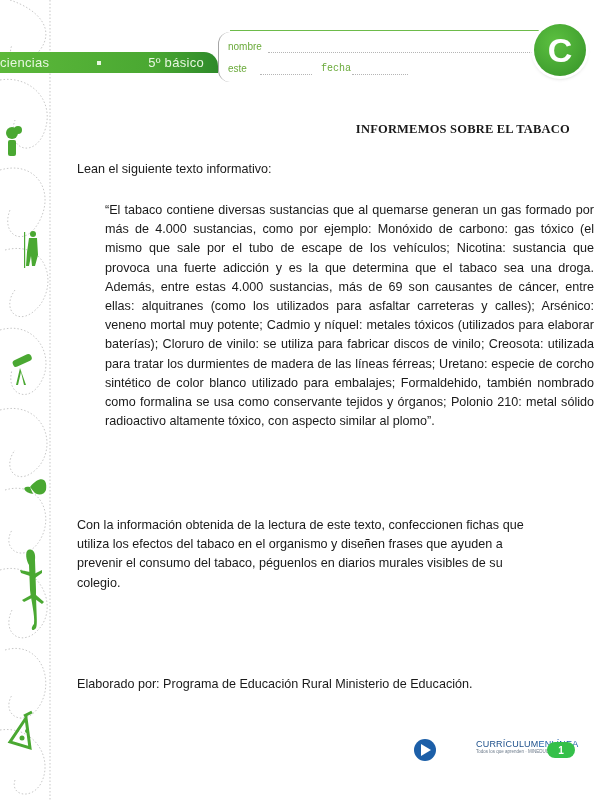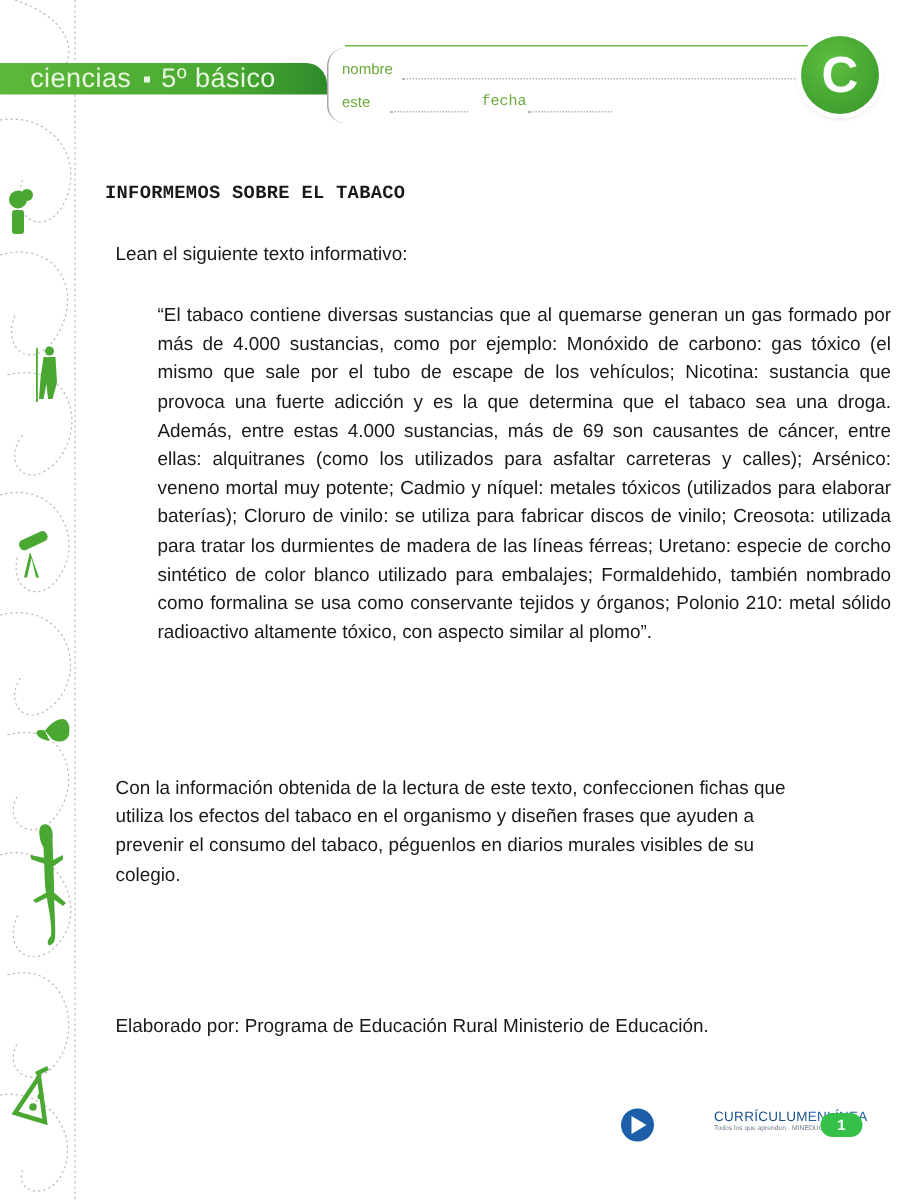--- a/index.html
+++ b/index.html
@@ -4,26 +4,26 @@
   <style>
     * { margin: 0; padding: 0; box-sizing: border-box; }
     html, body { width: 600px; height: 800px; background: #ffffff; overflow: hidden; }
     body { position: relative; font-family: "DejaVu Sans", sans-serif; color: #1a1a1a; }
 
     
     .left-deco { position: absolute; left: 0; top: 0; width: 62px; height: 800px; }
 
     
     .subject-bar {
-      position: absolute; left: 0; top: 42px; width: 218px; height: 21px;
+      position: absolute; left: 0; top: 52px; width: 218px; height: 21px;
       background: linear-gradient(90deg, #5cb83a 0%, #4aa832 70%, #2e8a2a 100%);
       border-top-right-radius: 14px;
       color: #e8f7e0; font-family: "Liberation Sans", sans-serif;
-      font-size: 18px; letter-spacing: 0.3px;
-      display: flex; align-items: center; justify-content: center; padding-right: 14px;
+      font-size: 13px; letter-spacing: 0.3px;
+      display: flex; align-items: center; justify-content: space-between; padding-right: 14px;
     }
     .subject-bar .dot { display: inline-block; width: 4px; height: 4px; background: #e8f7e0; margin: 0 8px; vertical-align: middle; }
 
     .info-frame {
       position: absolute; left: 218px; top: 30px; width: 330px; height: 52px; padding-left: 36px;
     }
     .info-frame .top-line { position: absolute; left: 12px; top: 0; width: 330px; height: 1px; background: #6dbb4a; }
     .info-frame .bracket { position: absolute; left: 0; top: 2px; width: 14px; height: 50px; border-left: 1px solid #a5a5a5; border-top-left-radius: 12px; border-bottom-left-radius: 12px; }
     .field-label { position: absolute; font-family: "Liberation Sans", sans-serif; font-size: 10px; color: #6aaa3a; }
     .dots { position: absolute; height: 1px; border-bottom: 1px dotted #b5b5b5; }
@@ -31,22 +31,22 @@
     .c-badge {
       position: absolute; left: 534px; top: 24px; width: 52px; height: 52px; border-radius: 50%;
       background: radial-gradient(circle at 40% 35%, #5cc040 0%, #3f9e2e 75%, #2f8425 100%);
       box-shadow: 0 0 0 3px #ffffff, 0 2px 4px rgba(0,0,0,0.25);
       color: #ffffff; font-family: "Liberation Sans", sans-serif; font-weight: bold; font-size: 34px;
       display: flex; align-items: center; justify-content: center;
     }
 
     
     .title {
-      position: absolute; left: 70px; top: 122px; width: 500px; text-align: left;
-      font-family: Liberation Mono, monospace; font-weight: bold; font-size: 12.5px; letter-spacing: 0.2px;
+      position: absolute; left: 70px; top: 122px; width: 500px; text-align: right;
+      font-family: Liberation Serif, serif; font-weight: bold; font-size: 12.5px; letter-spacing: 0.2px;
     }
     .para {
       position: absolute; left: 77px; width: 489px;
       font-family: Liberation Sans, sans-serif; font-size: 12.6px; line-height: 19.2px;
     }
     .intro { top: 160px; }
     .quote { top: 201px; text-align: justify; margin-left: 28px; }
     .task { top: 516px; width: 470px; }
     .credit { top: 675px; }
 

